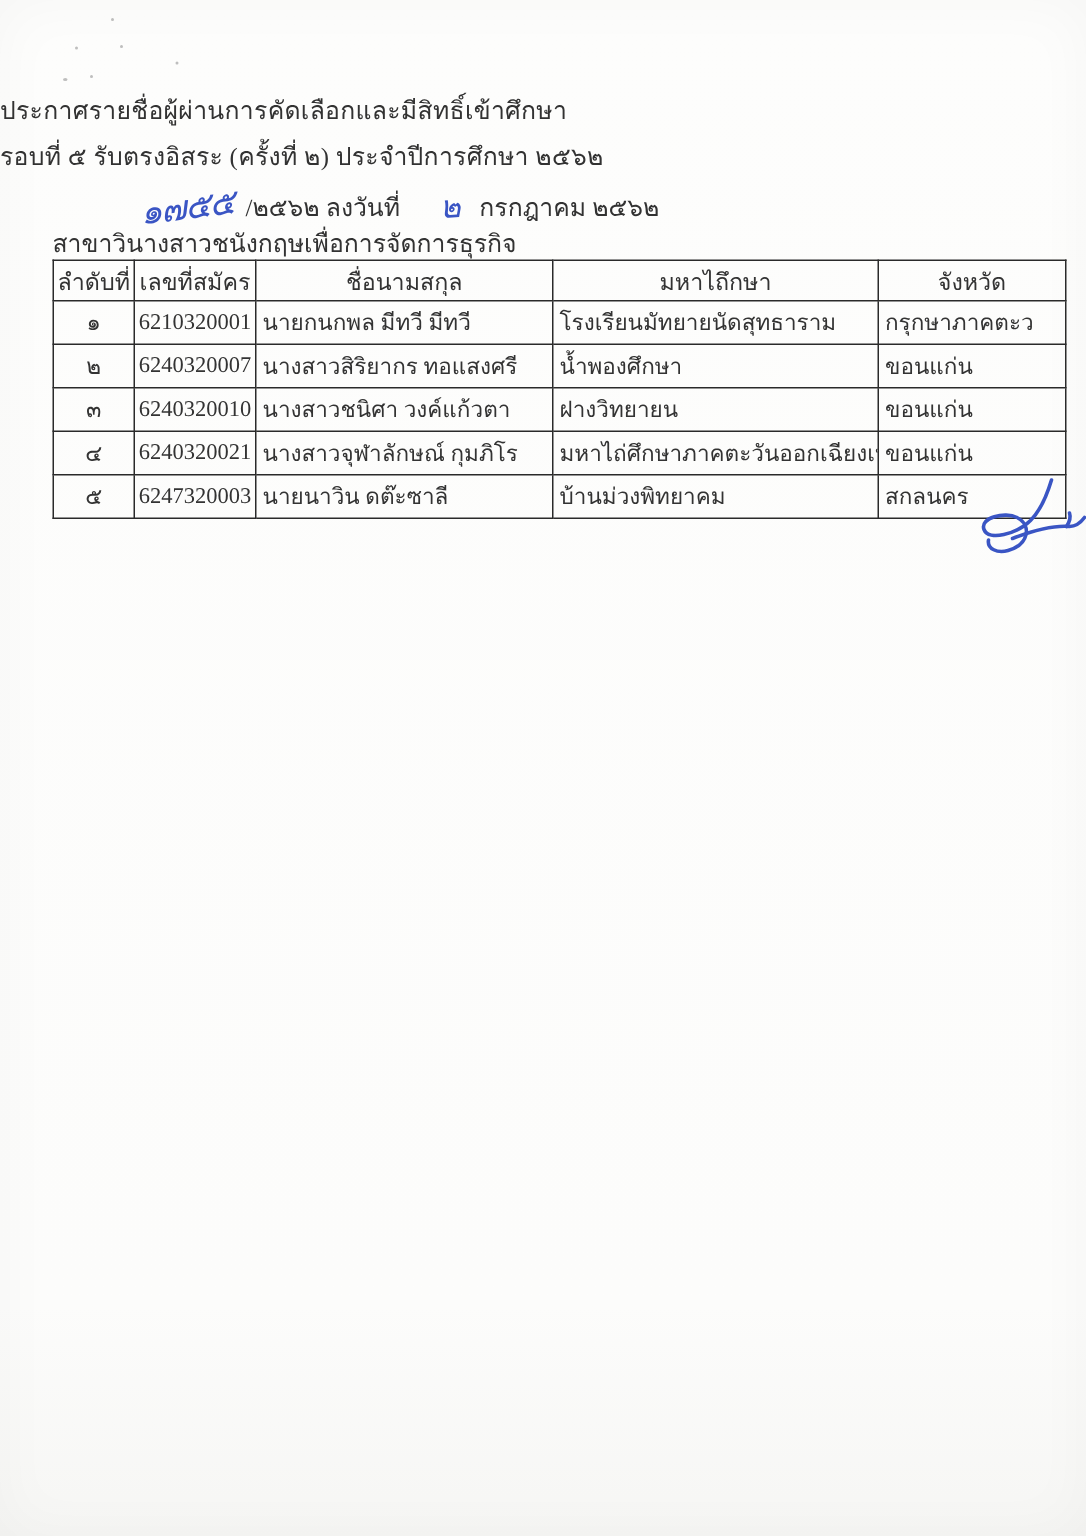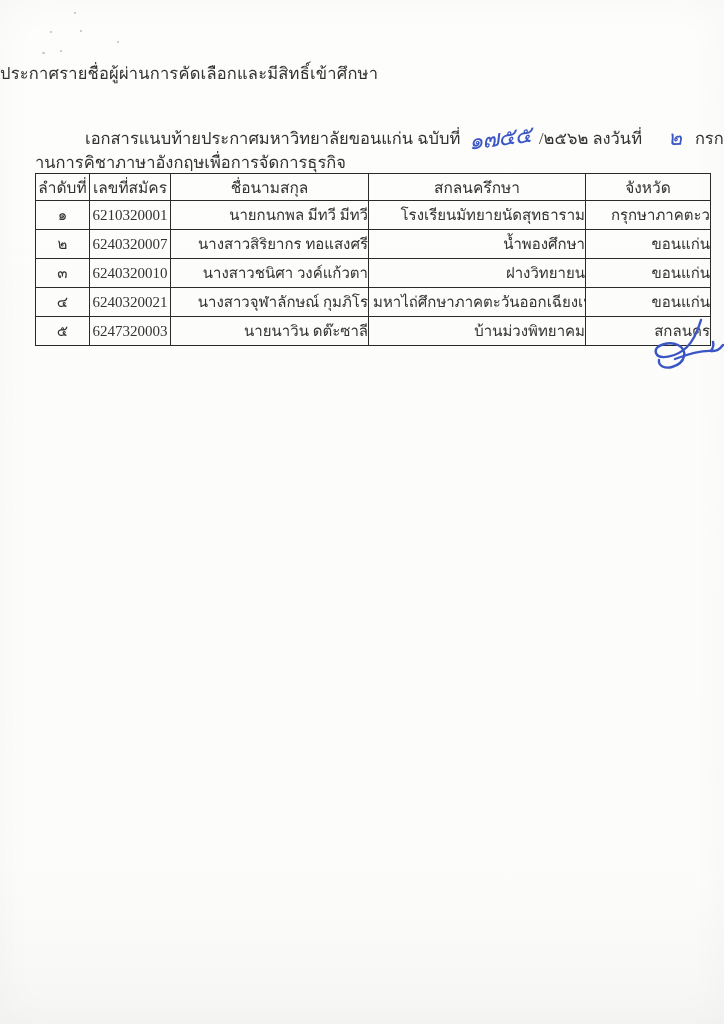--- a/index.html
+++ b/index.html
@@ -51,21 +51,21 @@
     border: 1.6px solid #2a2a2a;
     overflow: hidden; white-space: nowrap;
   }
   table.results th {
     font-weight: normal; text-align: center; height: 27px;
     font-size: 15.5px;
     margin-top: 44px;
   }
   table.results td { height: 29px; vertical-align: middle; }
   td.c { text-align: center; }
-  td.l { text-align: right; padding-left: 4px; }
+  td.l { text-align: left; padding-left: 4px; }
   .signature {
     position: absolute; left: 641px; top: 318px;
     width: 84px; height: 72px; pointer-events: none;
   }
   .speck {
     position: absolute; background: #8a8a8a; border-radius: 50%;
     opacity: 0.55;
   }
 </style>
 </head>
@@ -74,45 +74,45 @@
 <div class="page">
 
   <div class="speck" style="left:50px; top:31px; width:2px; height:2px;"></div>
   <div class="speck" style="left:74px; top:12px; width:2px; height:2px;"></div>
   <div class="speck" style="left:42px; top:52px; width:3px; height:2px;"></div>
   <div class="speck" style="left:60px; top:50px; width:2px; height:2px;"></div>
   <div class="speck" style="left:80px; top:30px; width:2px; height:2px;"></div>
   <div class="speck" style="left:117px; top:41px; width:2px; height:2px;"></div>
 
   <div class="center-line title1">ประกาศรายชื่อผู้ผ่านการคัดเลือกและมีสิทธิ์เข้าศึกษา</div>
+  <div class="center-line title2">รอบที่ ๕ รับตรงอิสระ (ครั้งที่ ๒) ประจำปีการศึกษา ๒๕๖๒</div>
 
   <div class="ref-line">
-    <span>เอกสารแนบท้ายประกาศมหาวิทยาลัยขอนแก่น ฉบับที่</span>
     <span class="hand">๑๗๕๕</span>
     <span class="ref-mid">/๒๕๖๒  ลงวันที่</span>
     <span class="hand day">๒</span>
     <span>กรกฎาคม ๒๕๖๒</span>
   </div>
 
-  <div class="program-line">านการคิชาภาษาอังกฤษเพื่อการจัดการธุรกิจ</div>
+  <div class="program-line">สาขาวินางสาวชนังกฤษเพื่อการจัดการธุรกิจ</div>
 
   <table class="results">
     <colgroup>
       <col style="width:54px">
         <col style="width:81px">
         <col style="width:198px">
       <col style="width:217px">
         <col style="width:125px">
     </colgroup>
     <thead>
       <tr>
         <th>ลำดับที่</th>
         <th>เลขที่สมัคร</th>
         <th>ชื่อนามสกุล</th>
-        <th>สกลนครึกษา</th>
+        <th>มหาไถึกษา</th>
         <th>จังหวัด</th>
       </tr>
     </thead>
     <tbody>
       <tr>
         <td class="c">๑</td>
         <td class="c">6210320001</td>
         <td class="l">นายกนกพล มีทวี  มีทวี</td>
         <td class="l">โรงเรียนมัทยายนัดสุทธาราม</td>
         <td class="l">กรุกษาภาคตะว</td>

